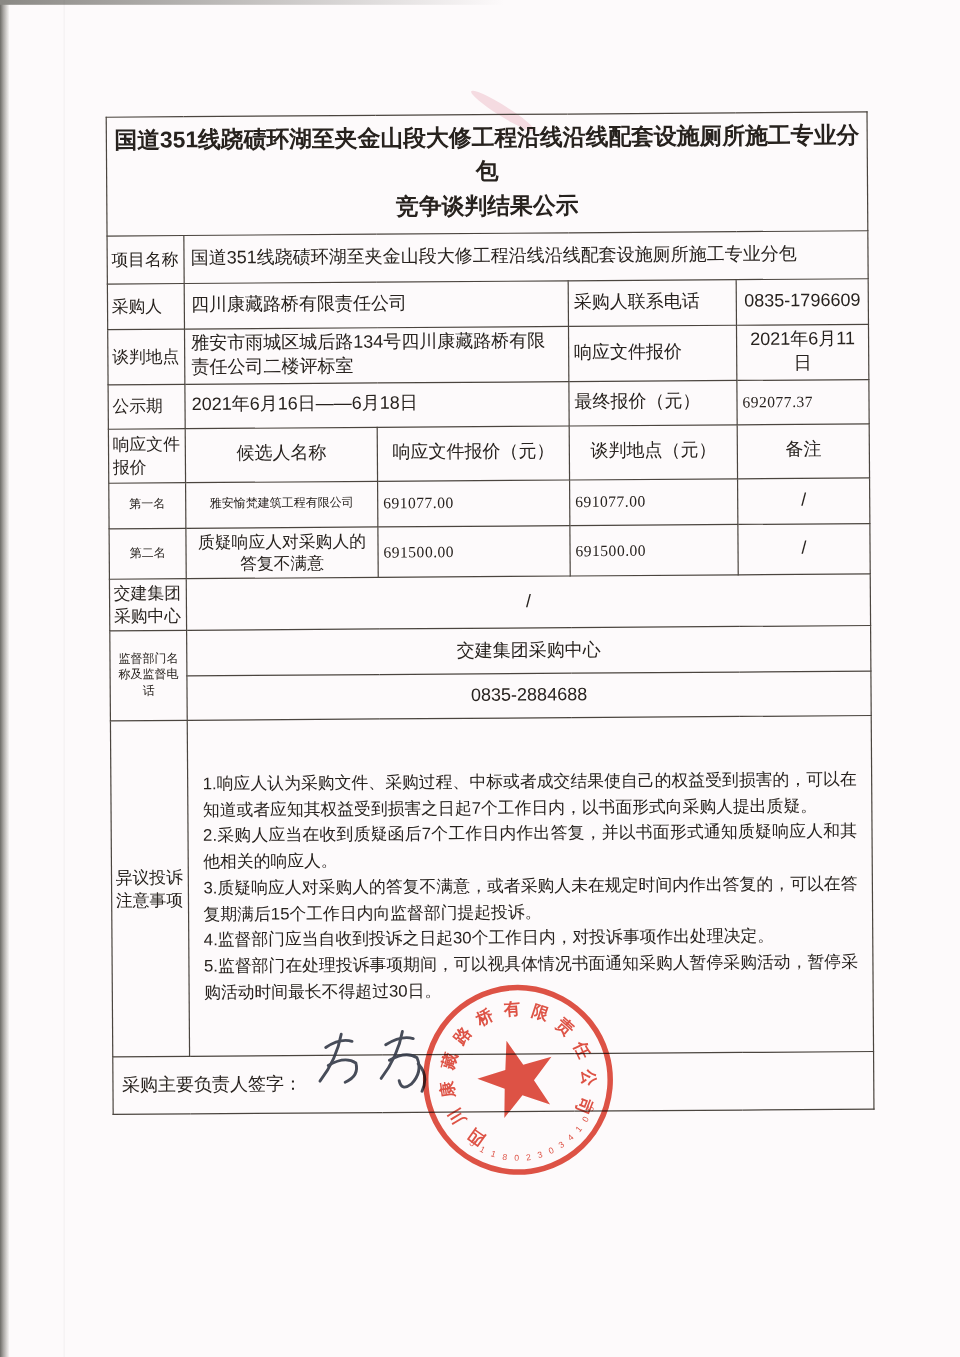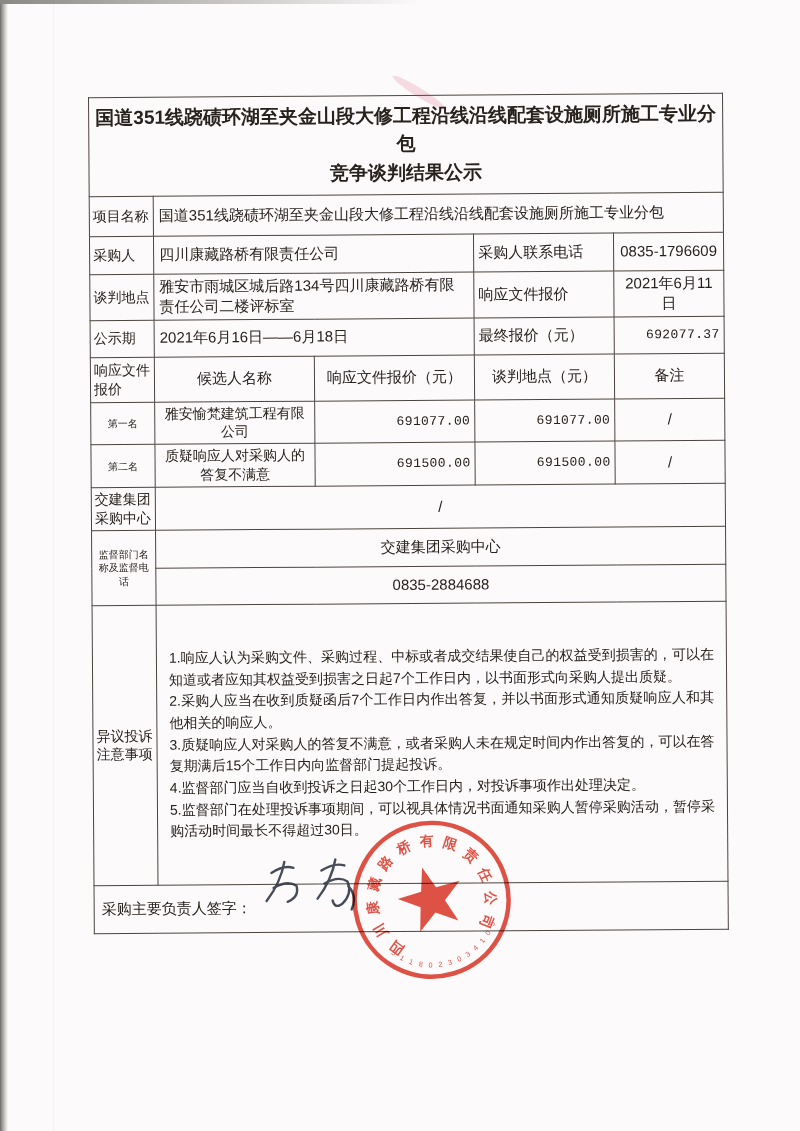--- a/index.html
+++ b/index.html
@@ -47,21 +47,21 @@
   }
   .c1{width:64px;} .c2{width:160px;} .c3{width:160px;} .c4{width:140px;} .c5{width:110px;}
   .title-cell{text-align:center;padding:6px 6px;}
   .title-main{font-size:19px;font-weight:bold;line-height:1.45;}
   .title-sub{font-size:19px;font-weight:bold;line-height:1.5;margin-top:2px;}
   .lbl{text-align:left;padding-left:3px;font-size:14px;}
   .lbl-c{text-align:center;font-size:10px;}
   .val{font-size:15px;text-align:left;padding-left:5px;}
   .key{font-size:15px;}
   .ctr{text-align:center;font-size:15px;}
-  .num{font-size:13px;text-align:right;letter-spacing:0.4px;font-family:Liberation Mono, monospace;}
+  .num{font-size:13px;text-align:left;letter-spacing:0.4px;font-family:Liberation Serif, serif;}
   .notes-cell{padding:10px 12px;}
   .notes-cell p{margin:0;font-size:14px;line-height:1.55;text-align:justify;}
   .sign-cell{font-size:15px;padding-left:7px;}
   
   .stamp{
     position:absolute;left:256px;top:723px;width:164px;height:164px;
     transform:rotate(-16deg);
     opacity:0.88;
     mix-blend-mode:multiply;
     pointer-events:none;
@@ -127,21 +127,21 @@
     <tr style="height:45px;">
       <td class="lbl">响应文件报价</td>
       <td class="ctr">候选人名称</td>
       <td class="ctr">响应文件报价（元）</td>
       <td class="ctr">谈判地点（元）</td>
       <td class="ctr">备注</td>
     </tr>
 
     <tr style="height:38px;">
       <td class="lbl-c">第一名</td>
-      <td class="ctr" style="font-size:14px;">雅安愉梵建筑工程有限公司</td>
+      <td class="ctr" style="font-size:10px;">雅安愉梵建筑工程有限公司</td>
       <td class="num">691077.00</td>
       <td class="num">691077.00</td>
       <td class="ctr">/</td>
     </tr>
 
     <tr style="height:38px;">
       <td class="lbl-c">第二名</td>
       <td class="ctr" style="font-size:14px;">质疑响应人对采购人的答复不满意</td>
       <td class="num">691500.00</td>
       <td class="num">691500.00</td>

